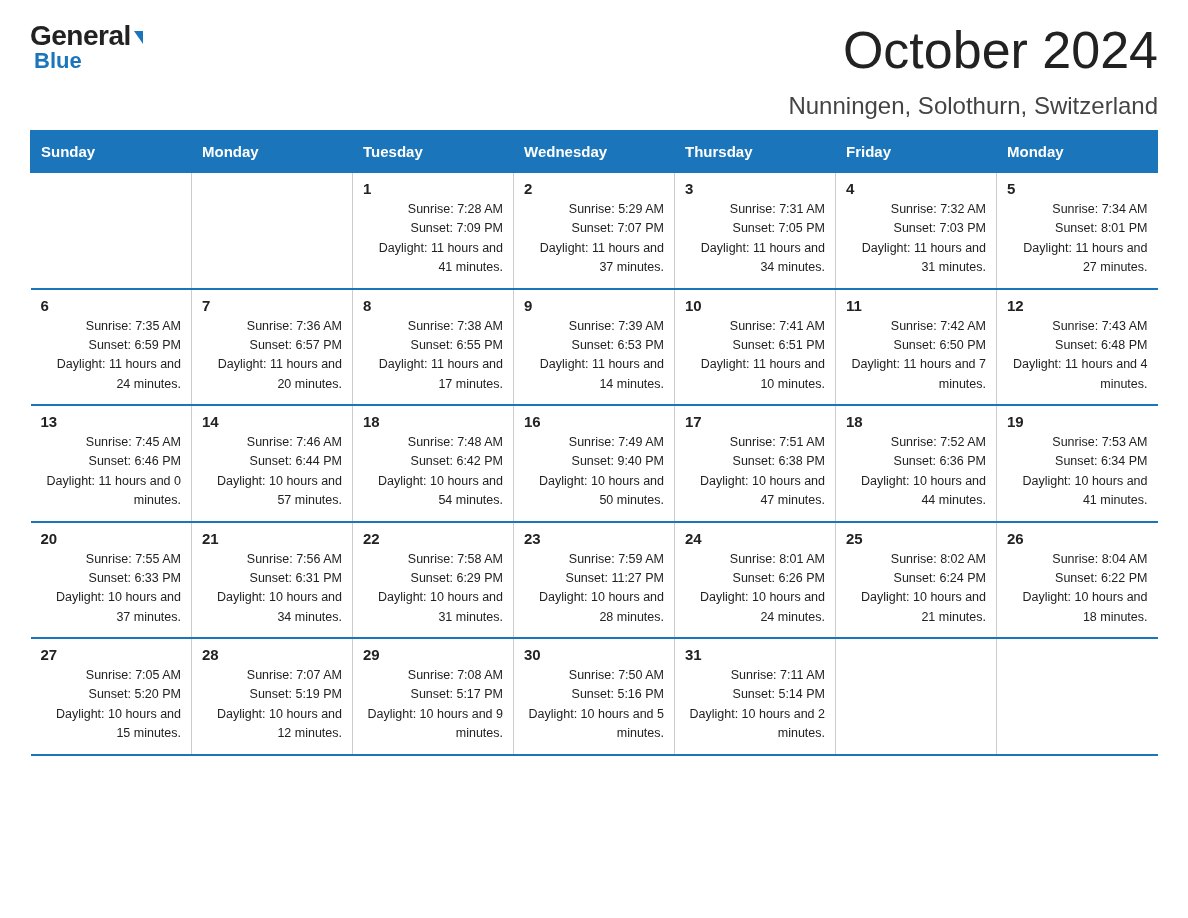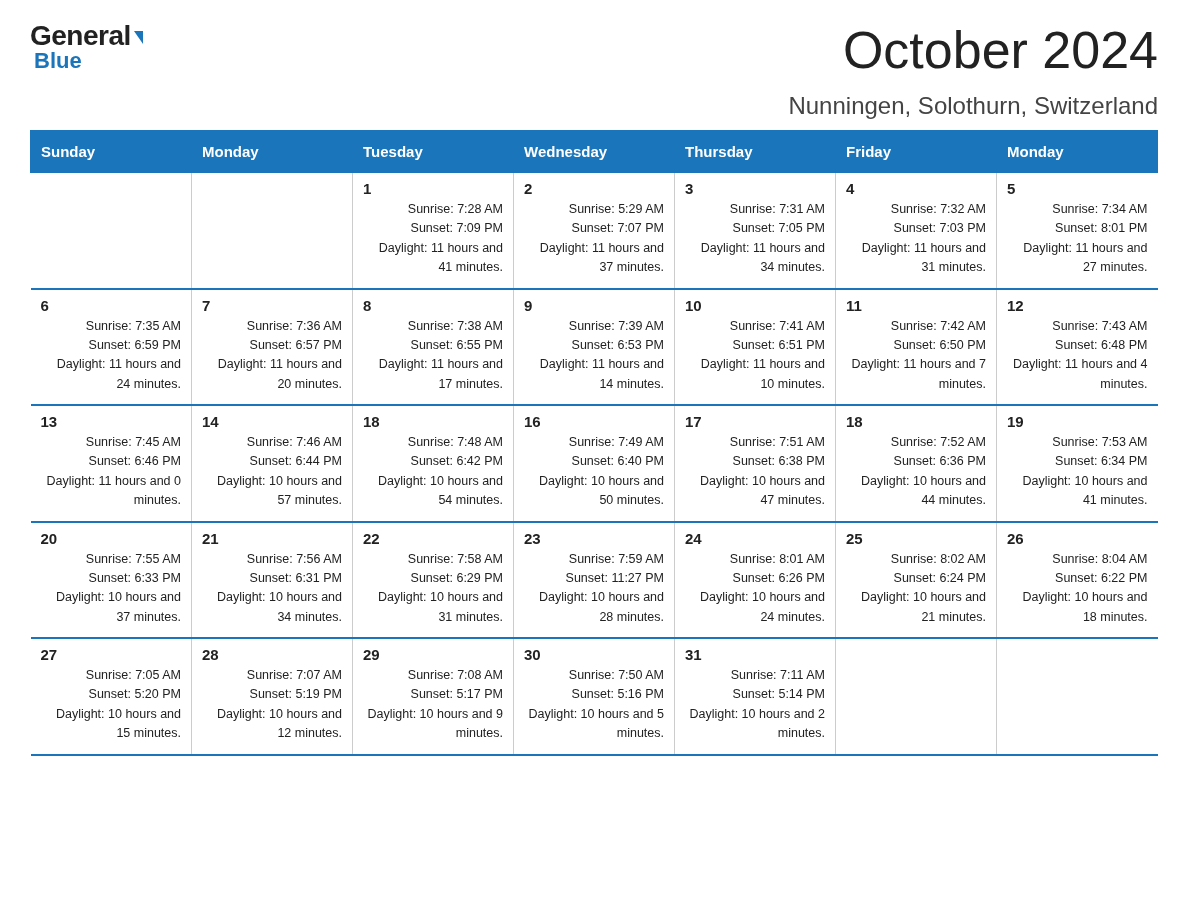--- a/index.html
+++ b/index.html
@@ -186,21 +186,21 @@
         <td>
           <span class="day-num">14</span>
           <div class="day-detail"><span>Sunrise: 7:46 AM</span><br><span>Sunset: 6:44 PM</span><br><span>Daylight: 10 hours and 57 minutes.</span></div>
         </td>
         <td>
           <span class="day-num">18</span>
           <div class="day-detail"><span>Sunrise: 7:48 AM</span><br><span>Sunset: 6:42 PM</span><br><span>Daylight: 10 hours and 54 minutes.</span></div>
         </td>
         <td>
           <span class="day-num">16</span>
-          <div class="day-detail"><span>Sunrise: 7:49 AM</span><br><span>Sunset: 6:40 PM</span><br><span>Daylight: 10 hours and 50 minutes.</span></div>
+          <div class="day-detail"><span>Sunrise: 7:49 AM</span><br><span>Sunset: 9:40 PM</span><br><span>Daylight: 10 hours and 50 minutes.</span></div>
         </td>
         <td>
           <span class="day-num">17</span>
           <div class="day-detail"><span>Sunrise: 7:51 AM</span><br><span>Sunset: 6:38 PM</span><br><span>Daylight: 10 hours and 47 minutes.</span></div>
         </td>
         <td>
           <span class="day-num">18</span>
           <div class="day-detail"><span>Sunrise: 7:52 AM</span><br><span>Sunset: 6:36 PM</span><br><span>Daylight: 10 hours and 44 minutes.</span></div>
         </td>
         <td>

